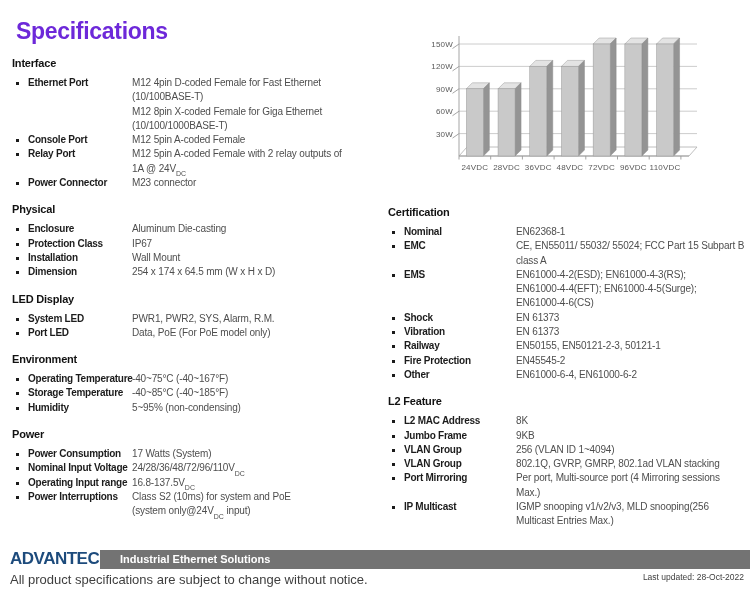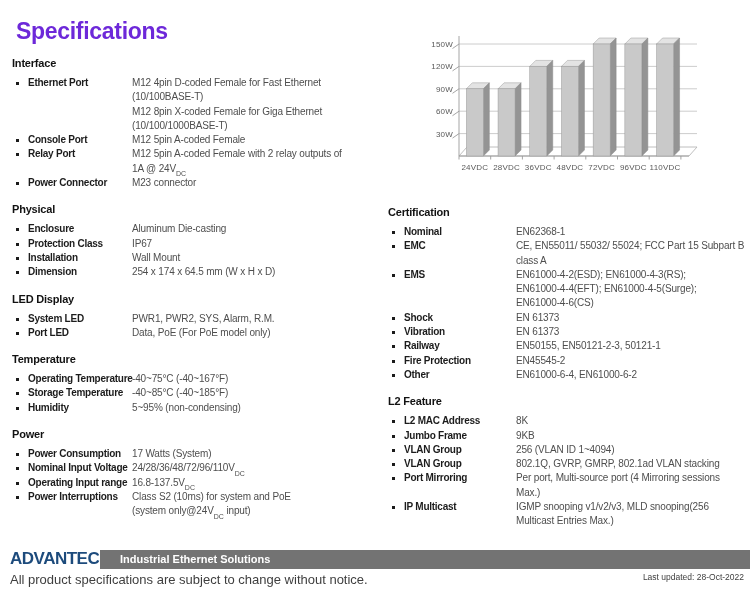--- a/index.html
+++ b/index.html
@@ -137,21 +137,21 @@
             <div class="line">PWR1, PWR2, SYS, Alarm, R.M.</div>
           </span>
         </div>
         <div class="row">
           <span class="bullet"></span>
           <span class="lbl">Port LED</span>
           <span class="val">
             <div class="line">Data, PoE (For PoE model only)</div>
           </span>
         </div>
-        <div class="sec">Temperature</div>
+        <div class="sec">Environment</div>
         <div class="row">
           <span class="bullet"></span>
           <span class="lbl">Operating Temperature</span>
           <span class="val">
             <div class="line">-40~75°C (-40~167°F)</div>
           </span>
         </div>
         <div class="row">
           <span class="bullet"></span>
           <span class="lbl">Storage Temperature</span>

